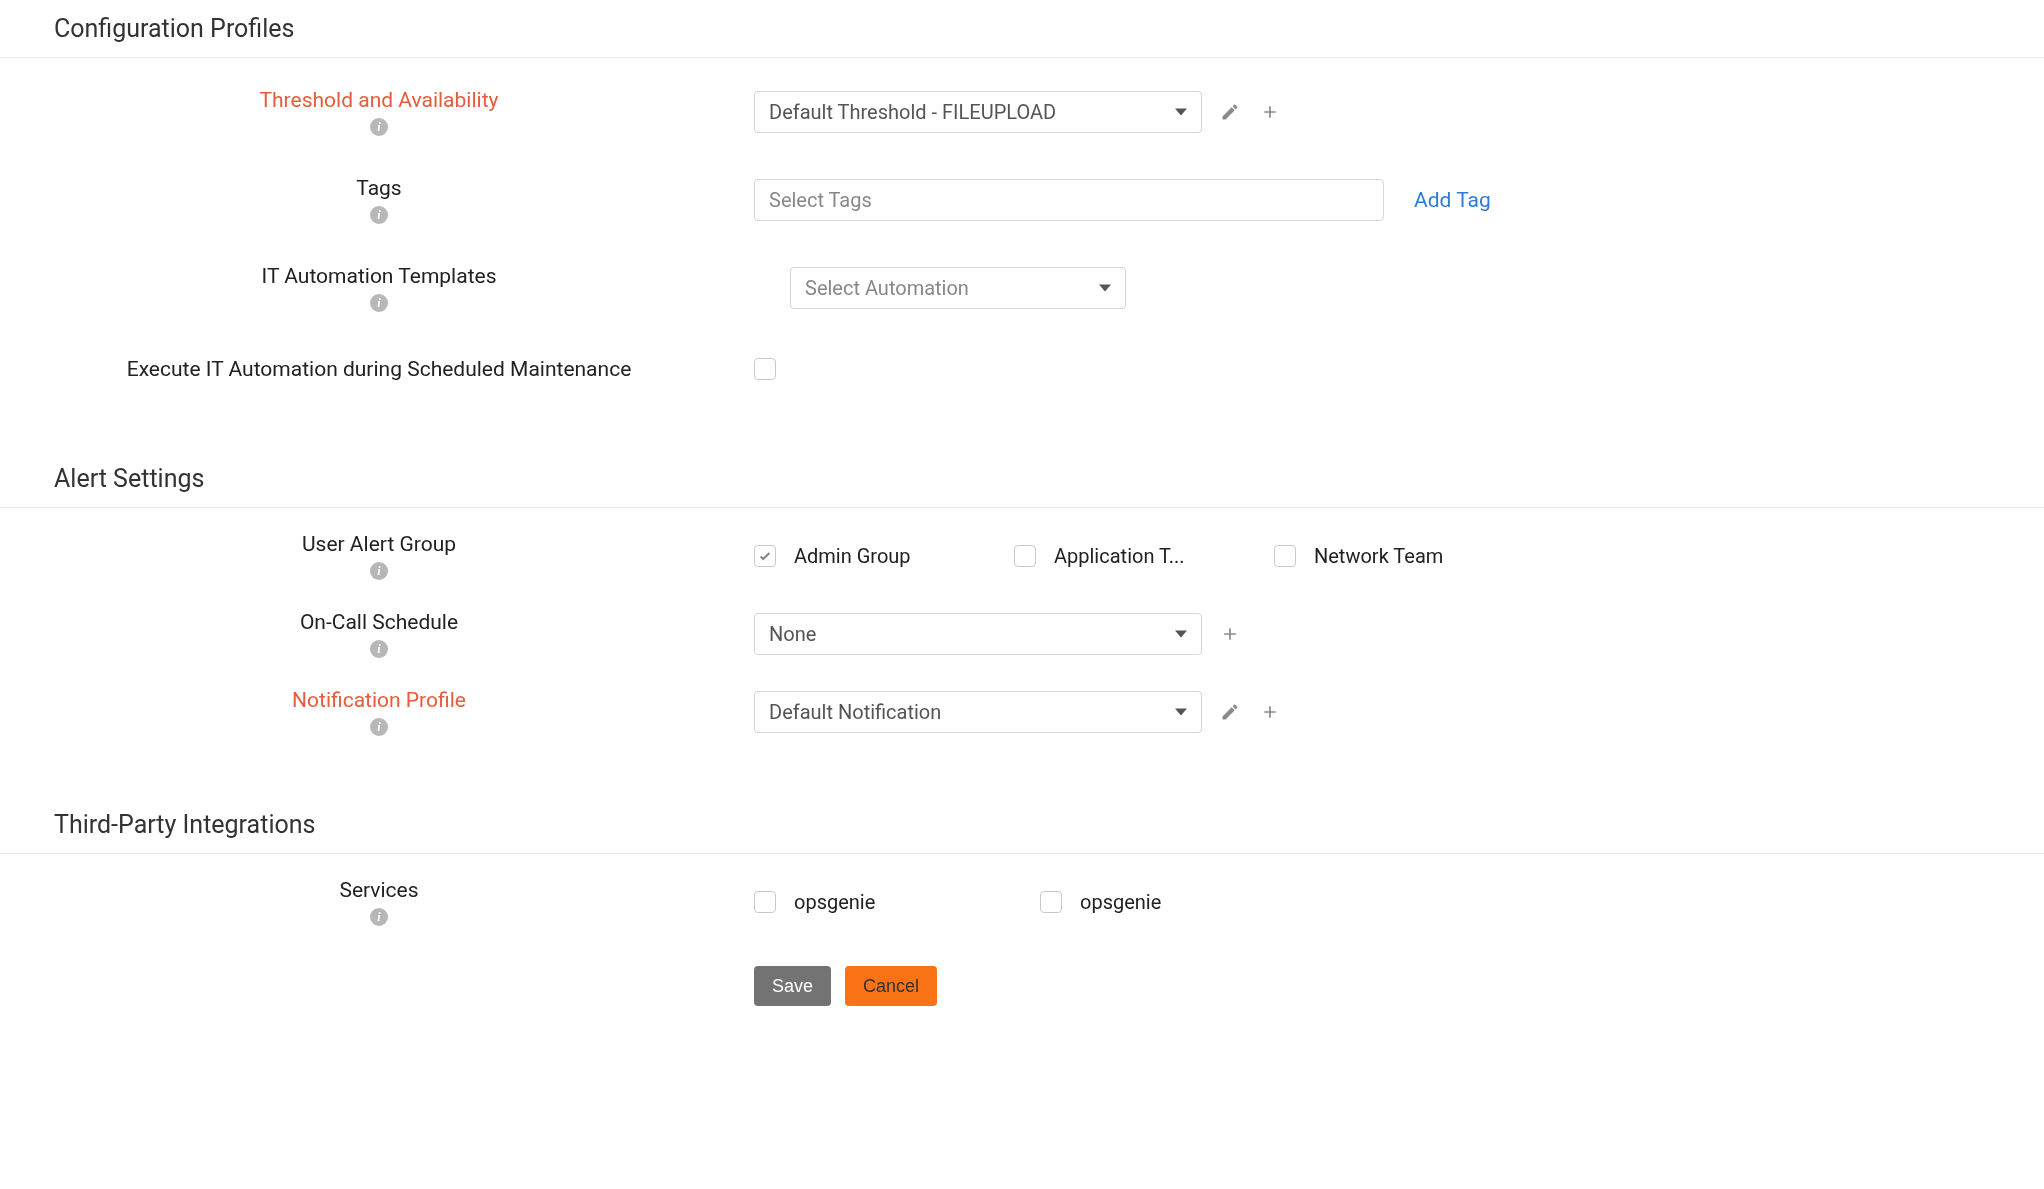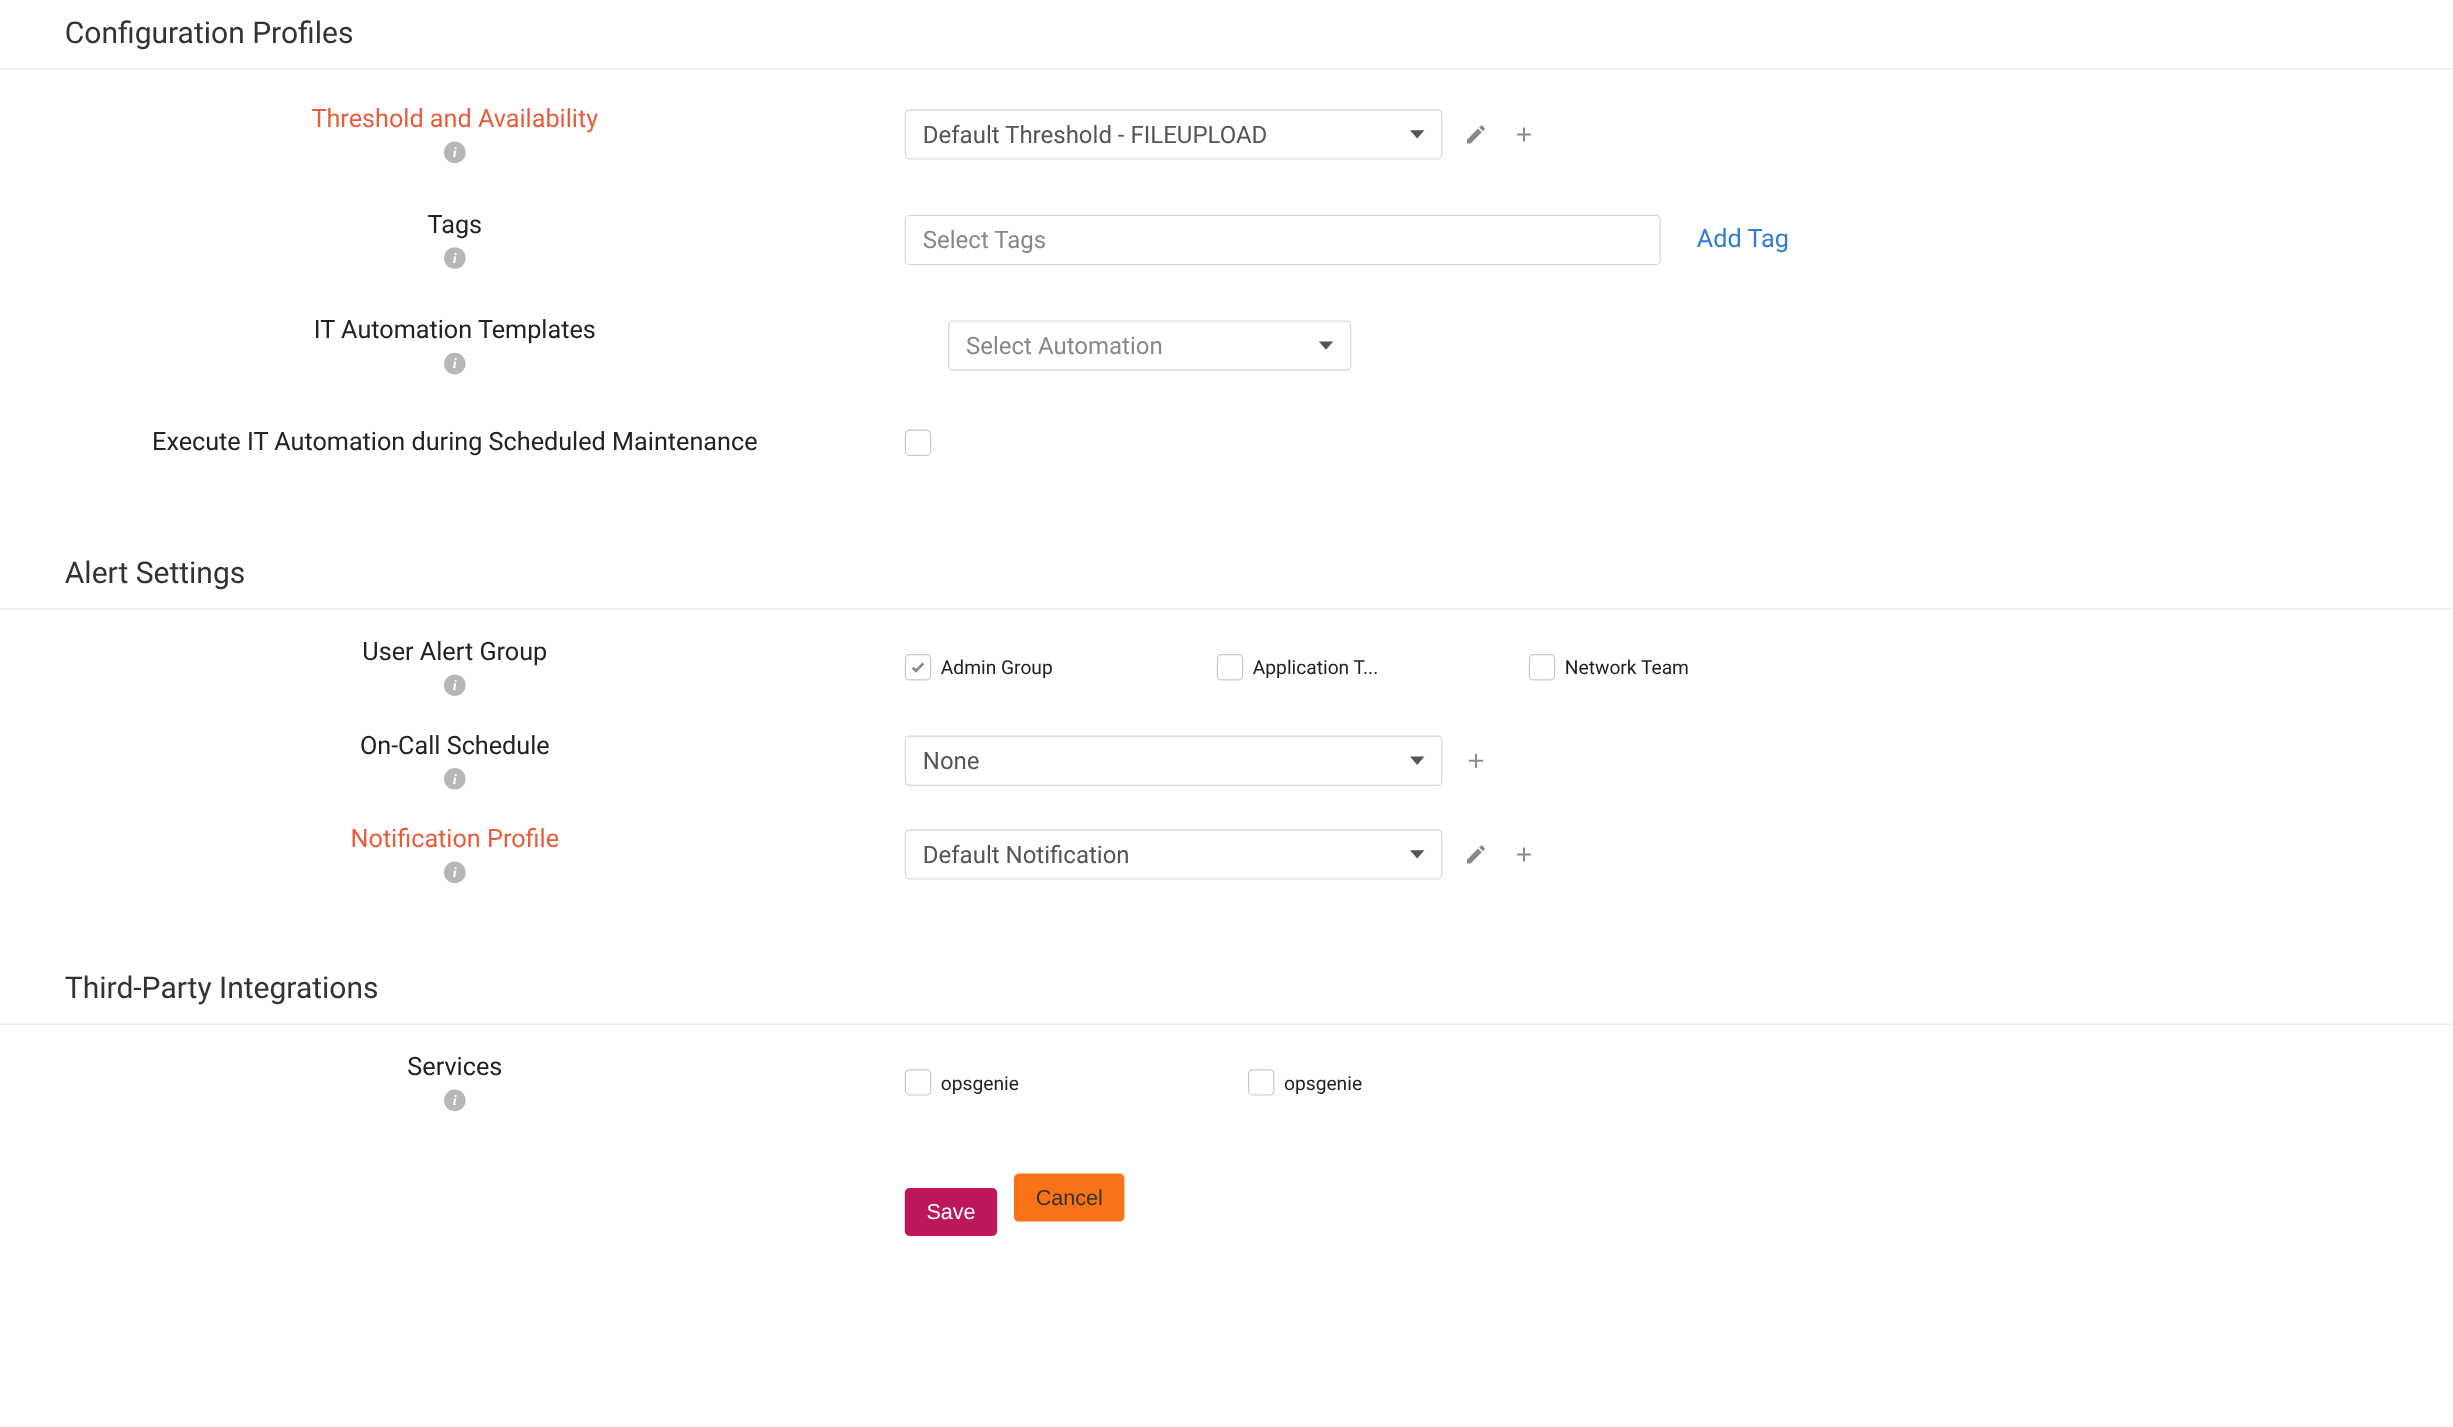--- a/index.html
+++ b/index.html
@@ -115,40 +115,40 @@
     background: #fff;
     cursor: pointer;
     flex: 0 0 auto;
   }
   .checkbox svg { width: 14px; height: 14px; stroke: #888; stroke-width: 2.5; fill: none; display: none; }
   .checkbox.checked svg { display: block; }
 
   .check-item {
     display: flex;
     align-items: center;
-    gap: 8px;
+    gap: 18px;
     min-width: 0;
-    font-size: 16px;
+    font-size: 20px;
     color: #222;
   }
   .check-item .lbl { white-space: nowrap; overflow: hidden; text-overflow: ellipsis; }
   .groups-row { gap: 0; }
   .groups-row .check-item { width: 260px; }
 
   .spacer-block { height: 60px; }
 
   .btn {
     height: 40px;
     padding: 0 18px;
     border: none;
     border-radius: 4px;
     font-size: 18px;
     cursor: pointer;
   }
-  .btn-primary { background: #be185d; color: #fff; margin-top: 24px; }
+  .btn-primary { background: #737373; color: #fff; }
   .btn-secondary { background: #f97316; color: #333; }
   .actions-row { margin-top: 40px; padding-bottom: 40px; }
   .actions-row .field-col { gap: 14px; }
 </style>
 </head>
 <body>
 
 <div class="section-title">Configuration Profiles</div>
 
 <div class="form-row first">

